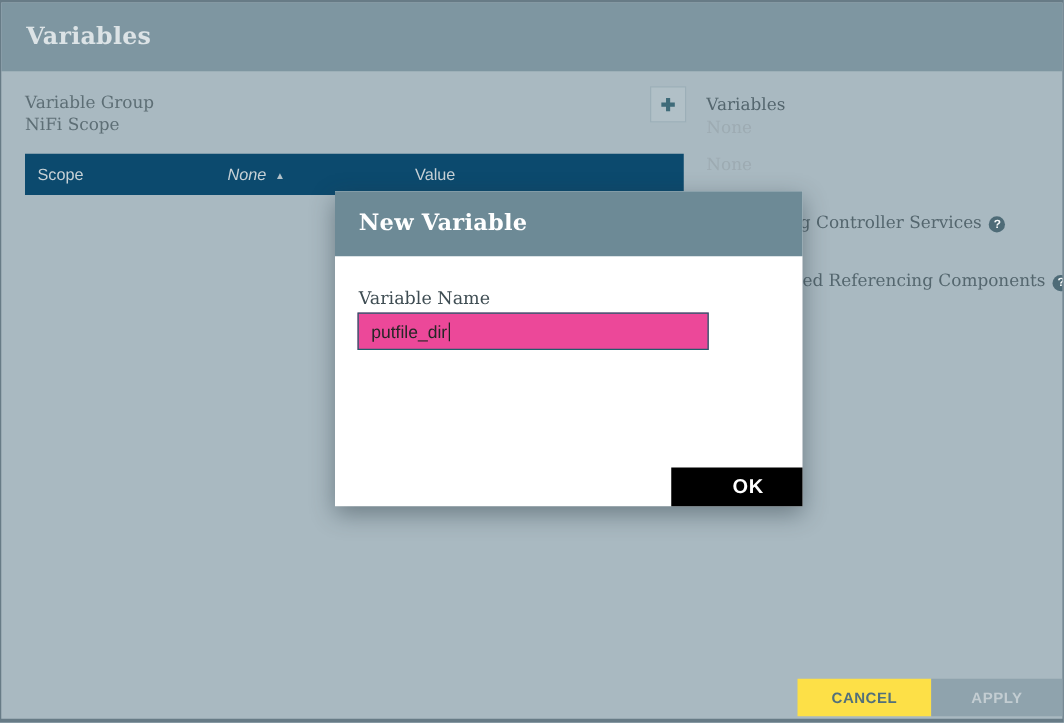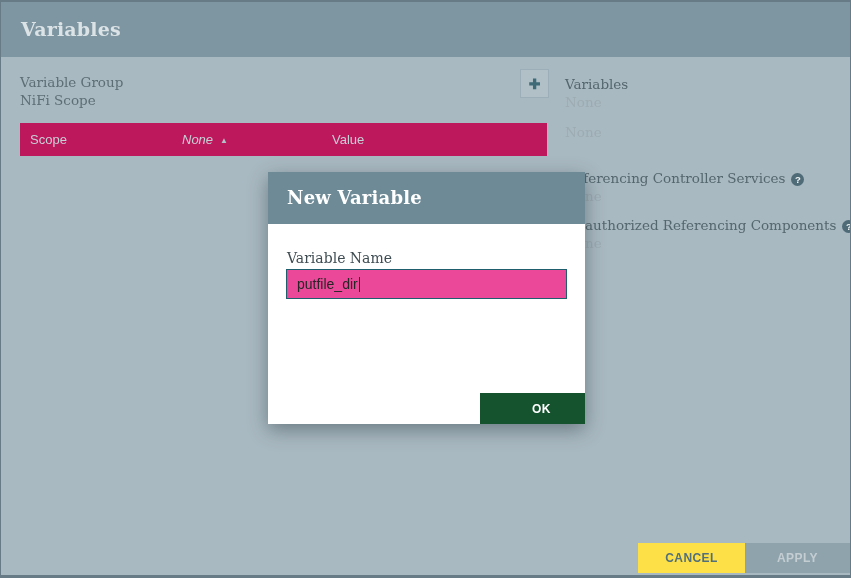--- a/index.html
+++ b/index.html
@@ -32,21 +32,21 @@
     position:absolute;left:519px;top:67px;width:29px;height:29px;
     border:1px solid #9cafb8;background:rgba(255,255,255,0.10);
     padding:0;cursor:pointer;box-sizing:border-box;
   }
   .add-btn .plus{
     display:block;width:100%;text-align:center;line-height:26px;
     font-size:14px;color:#3f6b79;font-weight:bold;
   }
   .table-head{
     position:absolute;left:19px;top:121px;width:527px;height:33px;
-    background:#be185d;display:flex;align-items:center;
+    background:#0c4a6e;display:flex;align-items:center;
     color:#c7d1d6;font-size:13px;
   }
   .th{padding-left:10px;box-sizing:border-box;cursor:pointer}
   .th-scope{width:152px}
   .th-name{width:150px;font-style:italic}
   .th-value{flex:1}
   .sort{font-size:8px;font-style:normal;color:#b3c1c8;margin-left:7px;vertical-align:1px}
   
   .details{position:absolute;left:564px;top:0;width:286px}
   .detail{position:absolute;left:0;white-space:nowrap}
@@ -71,21 +71,21 @@
     position:absolute;top:541px;height:30px;border:none;padding:0;
     font-size:12px;font-weight:bold;letter-spacing:.4px;cursor:pointer;
     font-family:"Liberation Sans",sans-serif;
   }
   .btn-cancel{left:637px;width:107px;background:#fde047;color:#52707b}
   .btn-apply{left:744px;width:105px;background:#8fa3ad;color:#c3cdd2}
   
   .glass{position:absolute;inset:0;z-index:5;background:transparent}
   
   .modal{
-    position:absolute;left:267px;top:170px;width:317px;height:252px;
+    position:absolute;left:267px;top:151px;width:374px;height:252px;
     background:#ffffff;z-index:10;
     box-shadow:0 6px 18px rgba(35,50,60,0.45);
   }
   .modal-header{height:52px;background:#6d8a96}
   .modal-title{
     margin:0;line-height:52px;padding-left:19px;
     font-family:"DejaVu Serif","Liberation Serif",serif;
     font-size:18px;font-weight:bold;color:#ffffff;letter-spacing:.2px;
   }
   .field-label{
@@ -95,22 +95,22 @@
   }
   .text-input{
     position:absolute;left:18px;top:97px;width:281px;height:30px;
     box-sizing:border-box;border:1px solid #1f5e6c;background:#ec4899;
     display:flex;align-items:center;padding-left:10px;cursor:text;
   }
   .text-input .val{font-size:14px;color:#262626}
   .caret{display:inline-block;width:1px;height:15px;background:#222;margin-left:1px}
   .ok-btn{
     position:absolute;right:0;bottom:0;width:105px;height:31px;
-    border:none;background:#14532d;color:#ffffff;
-    font-size:12px;font-weight:bold;letter-spacing:.5px;cursor:pointer;
+    border:none;background:#000000;color:#ffffff;
+    font-size:16px;font-weight:bold;letter-spacing:.5px;cursor:pointer;
     font-family:"Liberation Sans",sans-serif;
     padding-left:24px;
   }
 </style>
 </head>
 <body>
 
 <div class="frame">
 
   <header class="dlg-header">

